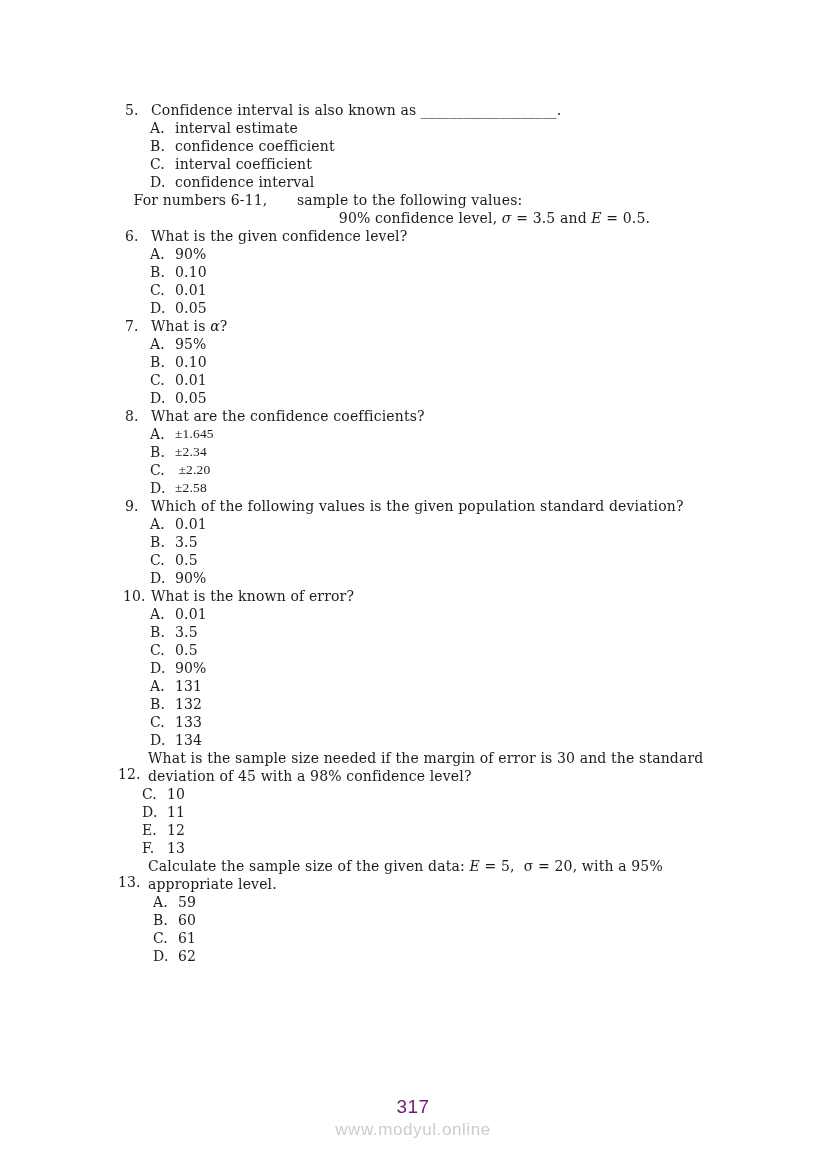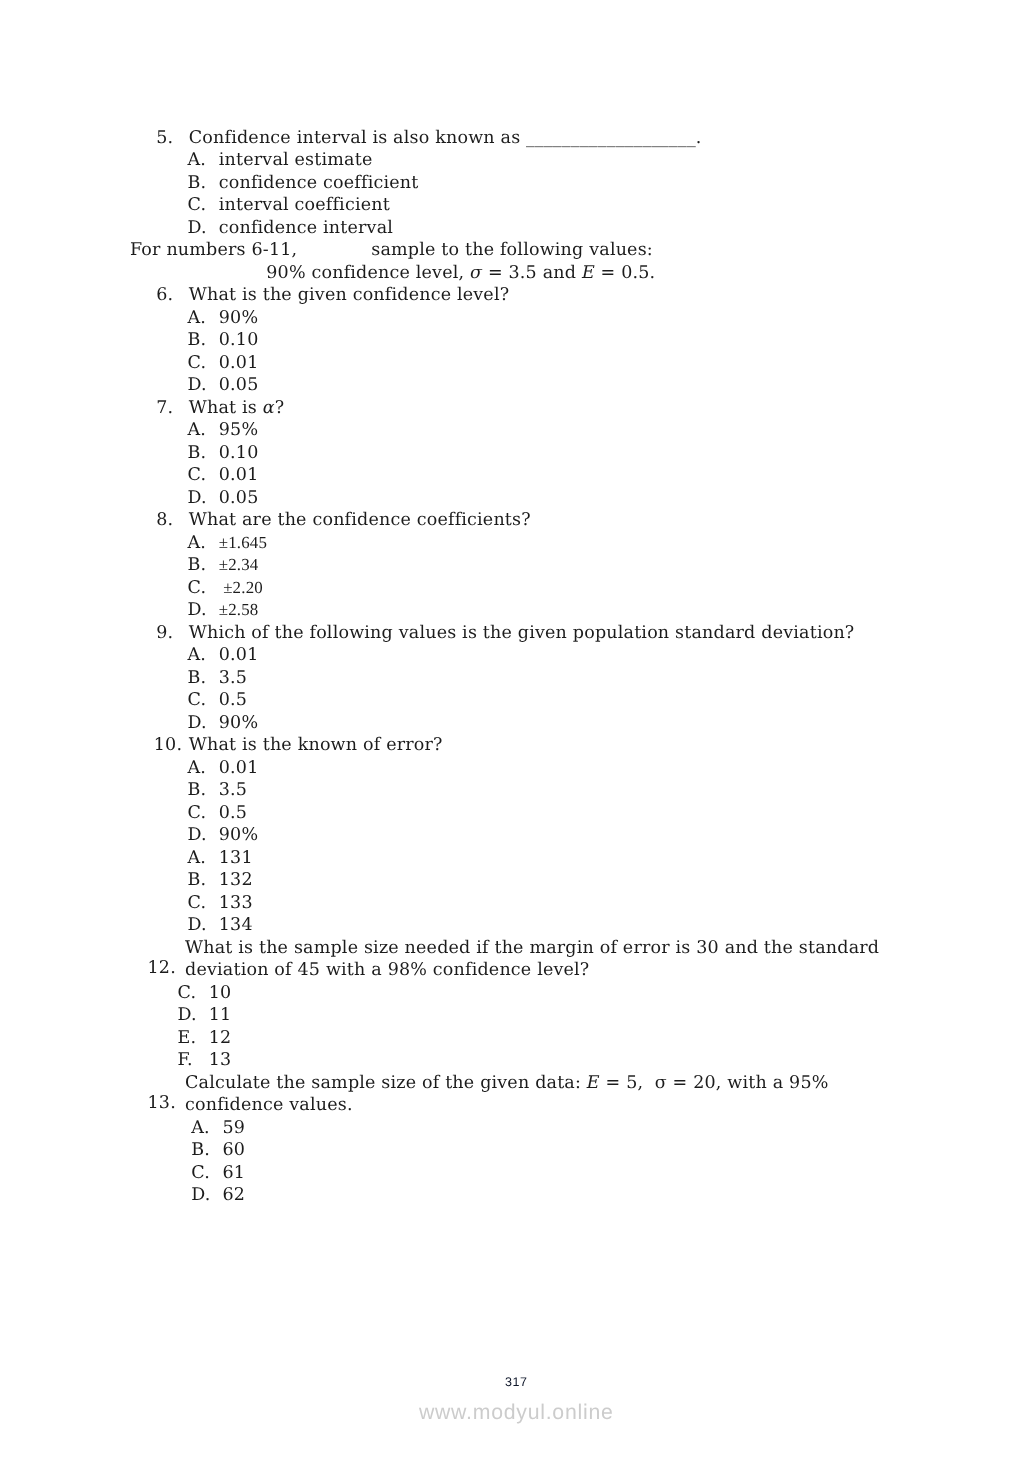--- a/index.html
+++ b/index.html
@@ -27,37 +27,37 @@
   .qnum.n2 { margin-left: -2px; flex-basis: 28px; }
   .qnum.n3 { margin-left: -7px; flex-basis: 30px; margin-top: 16px; }
   .qtext, .qline-text, .opt-value { white-space: pre-wrap; }
   .qbody { flex: 1 1 auto; }
   .opt { display: flex; margin-left: 25px; }
   .opt-letter { flex: 0 0 25px; }
   .q12-opts .opt { margin-left: 17px; }
   .q13-opts .opt { margin-left: 28px; }
   .math { font-family: "Liberation Serif", serif; font-size: 13.5px; }
   i { font-style: italic; }
-  .ref { margin-left: -21px; }
+  .ref { margin-left: -21px; text-align: center; }
   .ref-l1 { display: flex; }
   .ref-left { flex: 0 0 193px; }
   .ref-l2 { margin-left: 109px; }
   .footer {
     position: absolute;
     top: 1098px;
     left: 0;
     right: 0;
     text-align: center;
     font-family: "Liberation Sans", sans-serif;
   }
   .page-number {
-    font-size: 10px;
+    font-size: 19px;
     line-height: 18px;
     letter-spacing: 0.5px;
-    color: #0f172a;
+    color: #701a75;
   }
   .watermark {
     margin-top: 4px;
     font-size: 17px;
     line-height: 20px;
     letter-spacing: 0.6px;
     color: #cccccc;
   }
 </style>
 </head>
@@ -257,21 +257,21 @@
           <span class="opt-value">13</span>
         </div>
       </div>
     </div>
 
     <div>
       <div class="q-line">
         <span class="qnum n3">13.</span>
         <span class="qbody">
           <span class="qline-text" style="display:block"><span>Calculate the sample size of the given data: </span><i>E</i><span class="qtext"> = 5,  σ = 20, with a 95%</span></span>
-          <span class="qline-text" style="display:block">confidence values.</span>
+          <span class="qline-text" style="display:block">appropriate level.</span>
         </span>
       </div>
       <div class="q13-opts">
         <div class="opt">
           <span class="opt-letter">A.</span>
           <span class="opt-value">59</span>
         </div>
         <div class="opt">
           <span class="opt-letter">B.</span>
           <span class="opt-value">60</span>

